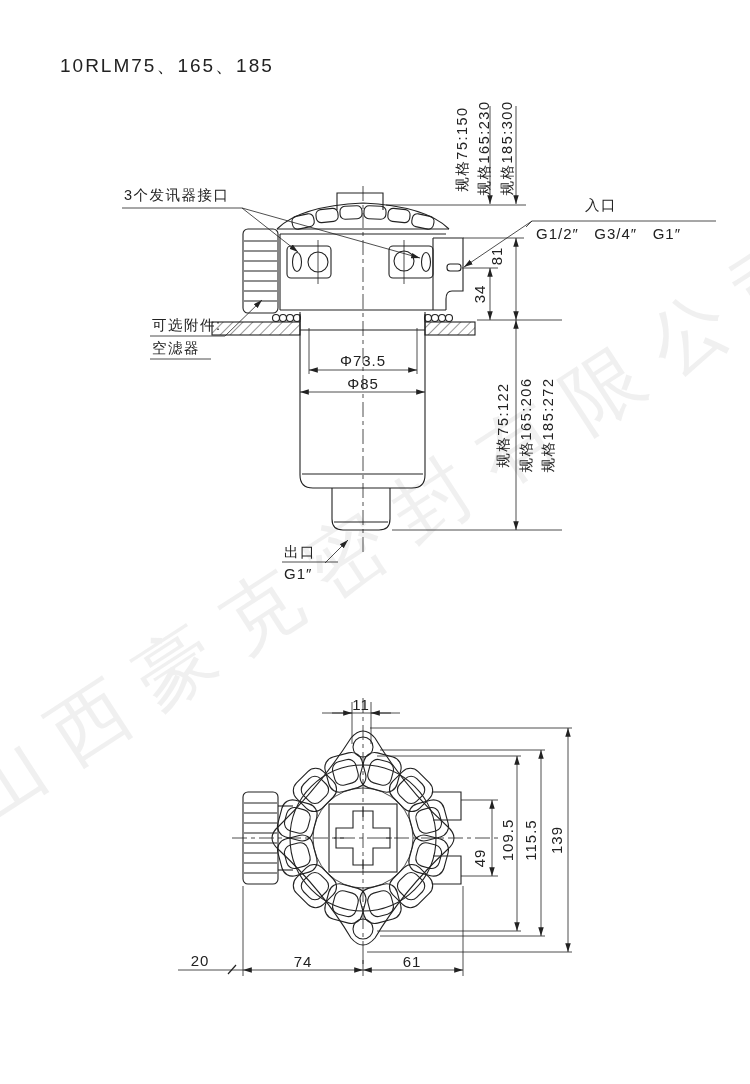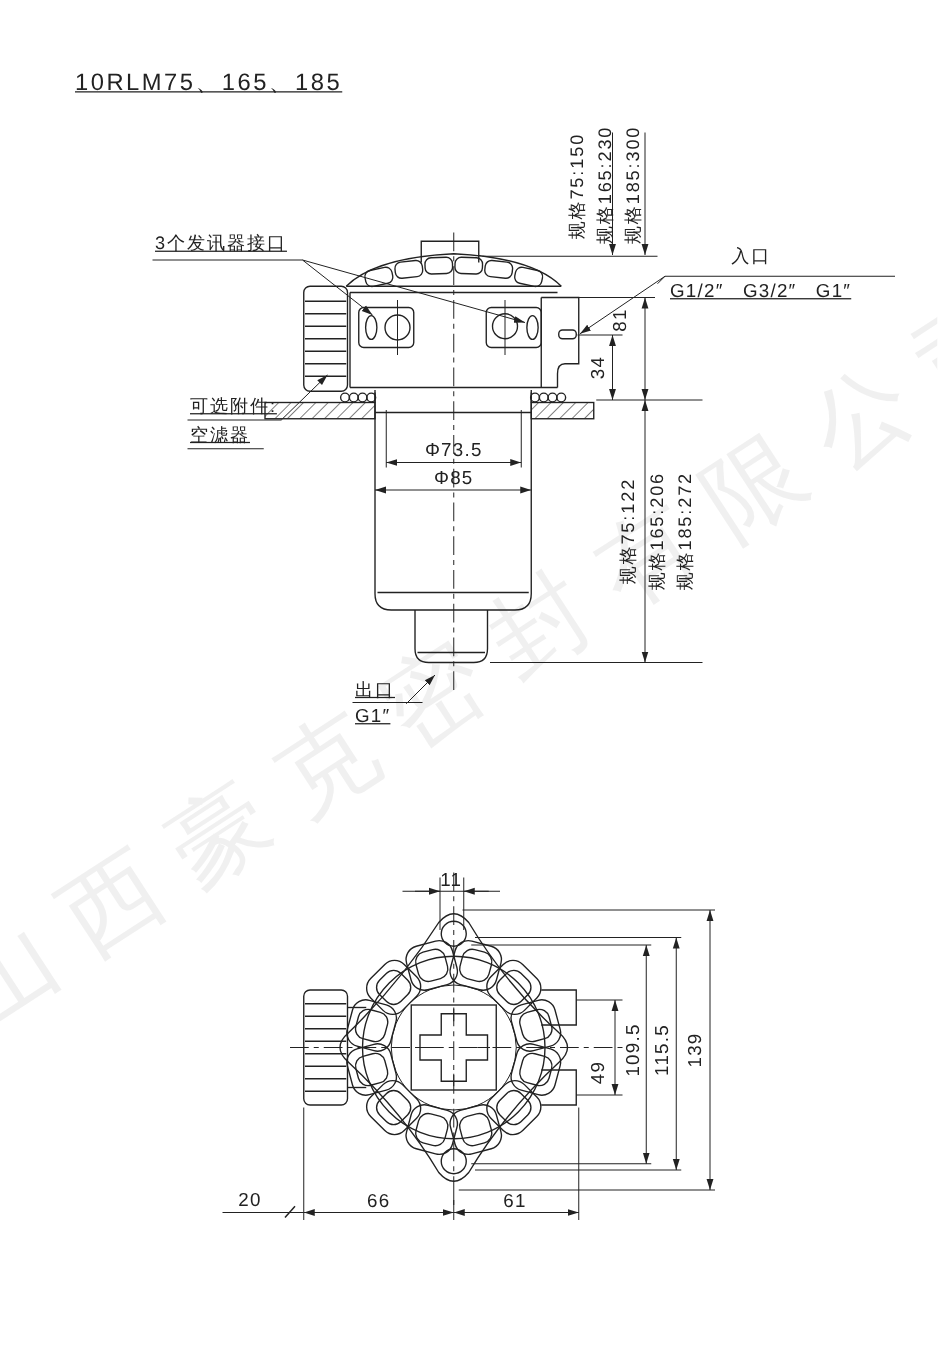--- a/index.html
+++ b/index.html
@@ -6,21 +6,21 @@
   #page{position:relative;width:750px;height:1084px;background:#fff;overflow:hidden;
         font-family:"Liberation Sans","DejaVu Sans",sans-serif;color:#1e1e1e;}
   #wm{position:absolute;left:-140px;top:470px;width:1080px;text-align:center;
       transform:rotate(-33deg);font-size:78px;letter-spacing:24px;white-space:nowrap;
       color:rgba(110,110,110,0.10);user-select:none;}
   svg{position:absolute;left:0;top:0;}
   .anch{position:absolute;width:0;height:0;}
   .t{position:absolute;transform:translate(-50%,-50%);white-space:pre;font-size:15px;
      letter-spacing:1px;color:#222;}
   .t.rot{transform:translate(-50%,-50%) rotate(-90deg);}
-  .t.lft{transform:translate(0,-50%);text-decoration:underline;}
+  .t.lft{transform:translate(0,-50%);}
   .t.cn{font-size:14.5px;letter-spacing:1.5px;}
   .t.title{font-size:19px;letter-spacing:2px;}
 </style>
 </head>
 <body>
 
 <div id="page">
 
   <div id="wm">山西豪克密封有限公司</div>
 
@@ -259,21 +259,21 @@
       <span class="t lft title">10RLM75、165、185</span>
     </div>
 
   <div class="anch" style="left:124px;top:195px">
       <span class="t lft cn">3个发讯器接口</span>
     </div>
   <div class="anch" style="left:601px;top:205px">
       <span class="t cn">入口</span>
     </div>
   <div class="anch" style="left:536px;top:233px">
-      <span class="t lft">G1/2″   G3/2″   G1″</span>
+      <span class="t lft">G1/2″   G3/4″   G1″</span>
     </div>
   <div class="anch" style="left:152px;top:325px">
       <span class="t lft cn">可选附件:</span>
     </div>
   <div class="anch" style="left:152px;top:348px">
       <span class="t lft cn">空滤器</span>
     </div>
   <div class="anch" style="left:284px;top:552px">
       <span class="t lft cn">出口</span>
     </div>
@@ -326,19 +326,19 @@
   <div class="anch" style="left:530px;top:840px">
       <span class="t rot">115.5</span>
     </div>
   <div class="anch" style="left:556px;top:840px">
       <span class="t rot">139</span>
     </div>
   <div class="anch" style="left:200px;top:960px">
       <span class="t">20</span>
     </div>
   <div class="anch" style="left:303px;top:961px">
-      <span class="t">66</span>
+      <span class="t">74</span>
     </div>
   <div class="anch" style="left:412px;top:961px">
       <span class="t">61</span>
     </div>
 
 </div>
 
 </body></html>

